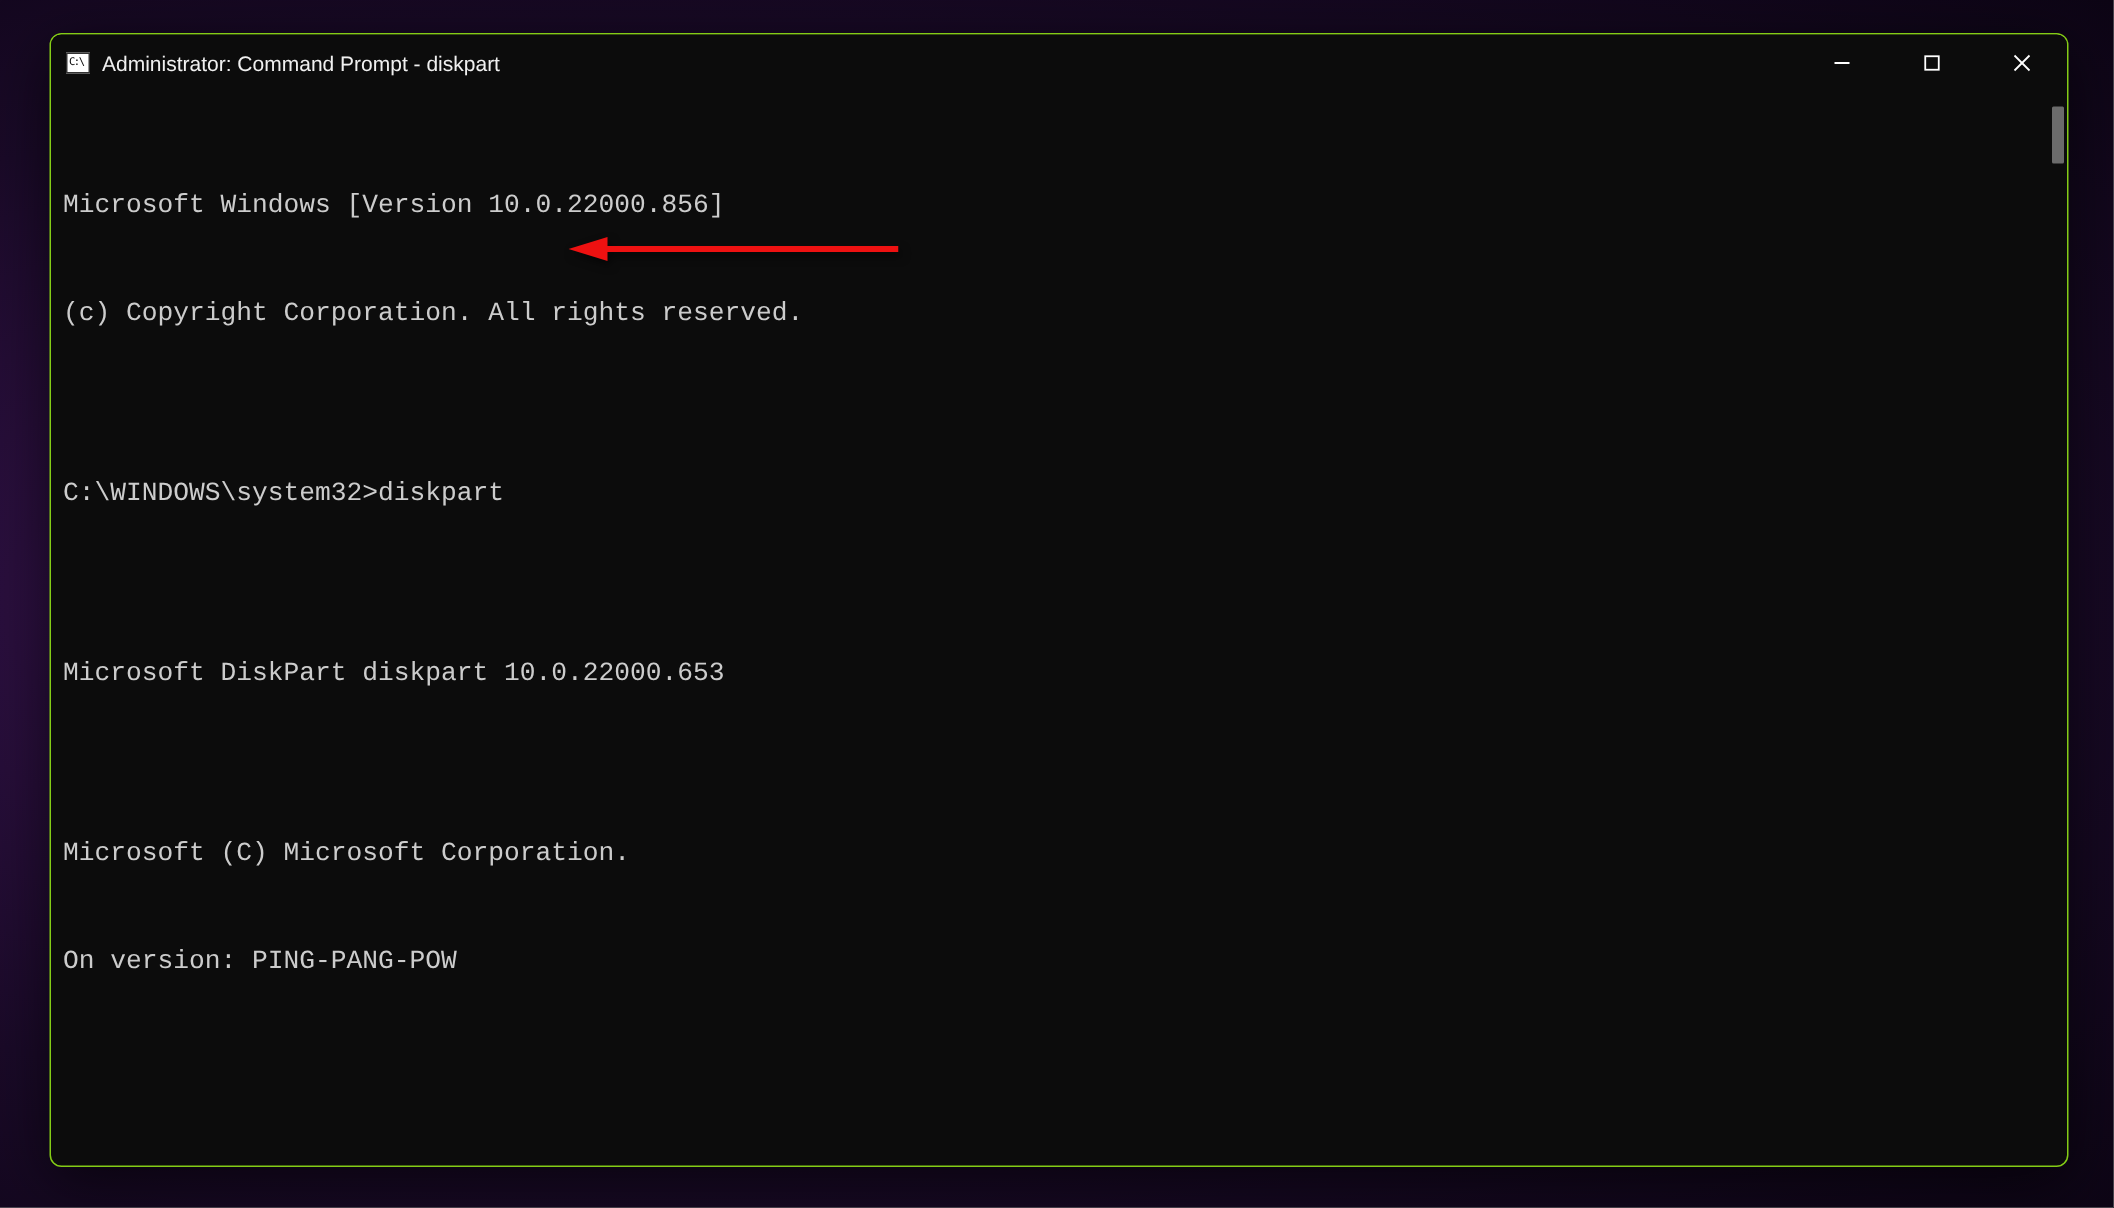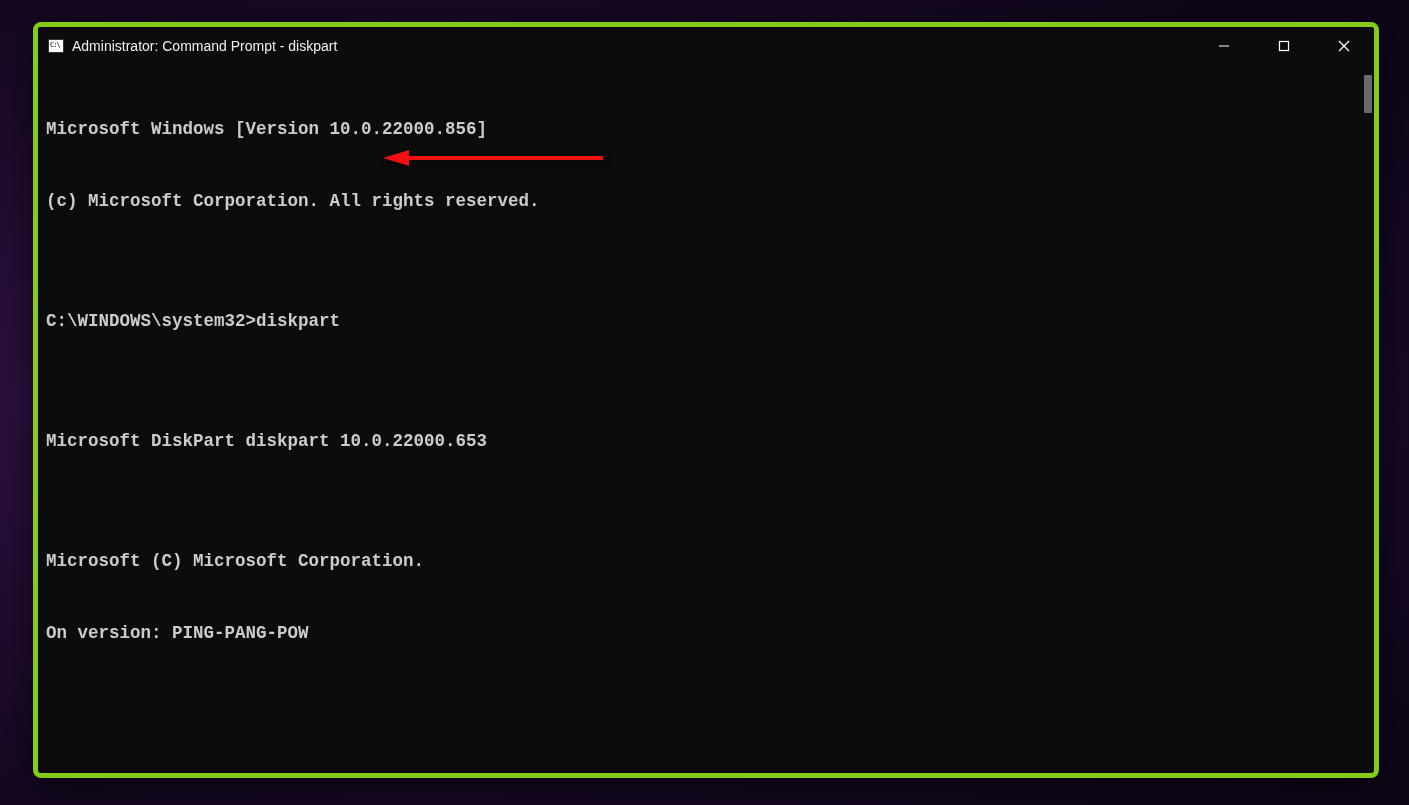--- a/index.html
+++ b/index.html
@@ -10,26 +10,27 @@
       overflow: hidden;
       font-family: "Segoe UI", Tahoma, sans-serif;
     }
     .window {
       position: absolute;
       left: 33px;
       top: 22px;
       width: 1346px;
       height: 756px;
       background: #0c0c0c;
-      border: 5px solid #84cc16;
+      border: 1px solid #84cc16;
       border-radius: 8px;
       box-shadow: 0 10px 40px rgba(0,0,0,0.6);
       overflow: hidden;
       display: flex;
       flex-direction: column;
+      gap: 12px;
     }
     .titlebar {
       height: 38px;
       background: #0c0c0c;
       display: flex;
       align-items: center;
       padding-left: 10px;
       user-select: none;
     }
     .titlebar-icon {
@@ -76,21 +77,21 @@
       flex: 1;
       padding: 4px 8px;
       font-family: Consolas, "Courier New", monospace;
       font-size: 17.5px;
       line-height: 24px;
       color: #cccccc;
       white-space: pre;
       position: relative;
       overflow: hidden;
     }
-    .terminal-body .line { display: block; font-weight: bold; }
+    .terminal-body .line { display: block; }
     .scrollbar-track {
       position: absolute;
       right: 0;
       top: 38px;
       width: 16px;
       height: calc(100% - 38px);
       background: transparent;
     }
     .scrollbar-thumb {
       position: absolute;
@@ -131,21 +132,21 @@
         <svg width="12" height="12" viewBox="0 0 12 12">
             <line x1="1" y1="1" x2="11" y2="11" stroke="#fff" stroke-width="1.2"></line>
             <line x1="11" y1="1" x2="1" y2="11" stroke="#fff" stroke-width="1.2"></line>
           </svg>
       </div>
     </div>
   </div>
 
   <div class="terminal-body">
     <span class="line">Microsoft Windows [Version 10.0.22000.856]</span>
-    <span class="line">(c) Microsoft Corporation. All rights reserved.</span>
+    <span class="line">(c) Copyright Corporation. All rights reserved.</span>
     <span class="line"></span>
     <span class="line">C:\WINDOWS\system32&gt;diskpart</span>
     <span class="line"></span>
     <span class="line">Microsoft DiskPart diskpart 10.0.22000.653</span>
     <span class="line"></span>
     <span class="line">Microsoft (C) Microsoft Corporation.</span>
     <span class="line">On version: PING-PANG-POW</span>
     <span class="line"></span>
 
     <svg class="annotation-arrow" width="220" height="20" viewBox="0 0 220 20">

